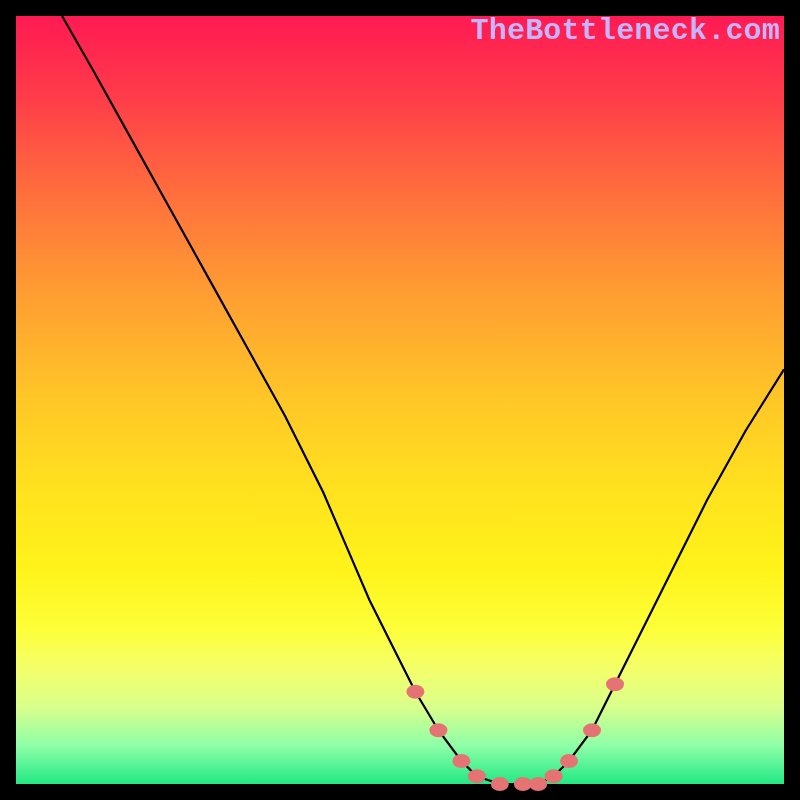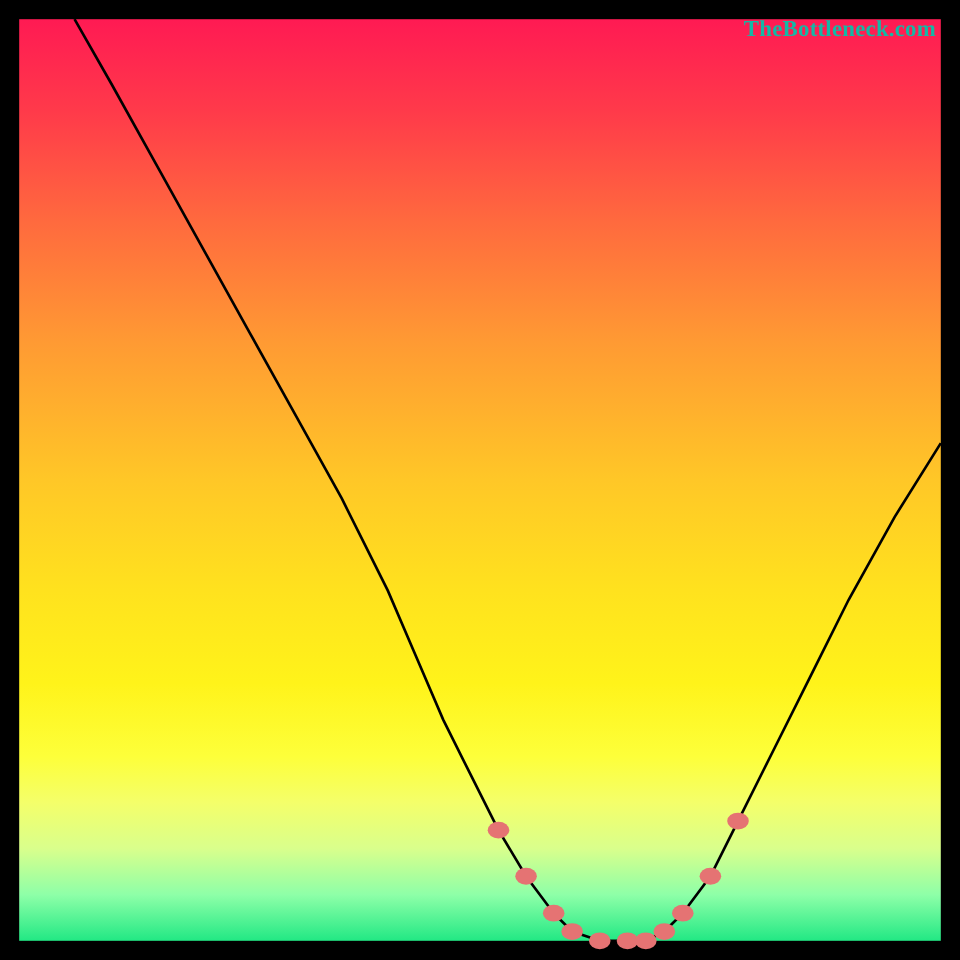--- a/index.html
+++ b/index.html
@@ -38,25 +38,25 @@
       #f4ff6a 85%,
       #d9ff8c 90%,
       #8effa8 95%,
       #22e884 100%
     );
   }
   .watermark {
     position: absolute;
     top: -2px;
     right: 4px;
-    color: #14b8a6;
-    font-size: 19px;
+    color: #c4b5fd;
+    font-size: 30px;
     font-weight: 600;
     letter-spacing: 0.2px;
-    font-family: Liberation Serif, serif;
+    font-family: Liberation Mono, monospace;
   }
   svg.overlay {
     position: absolute;
     left: 0;
     top: 0;
     width: 768px;
     height: 768px;
     overflow: visible;
   }
 </style>

